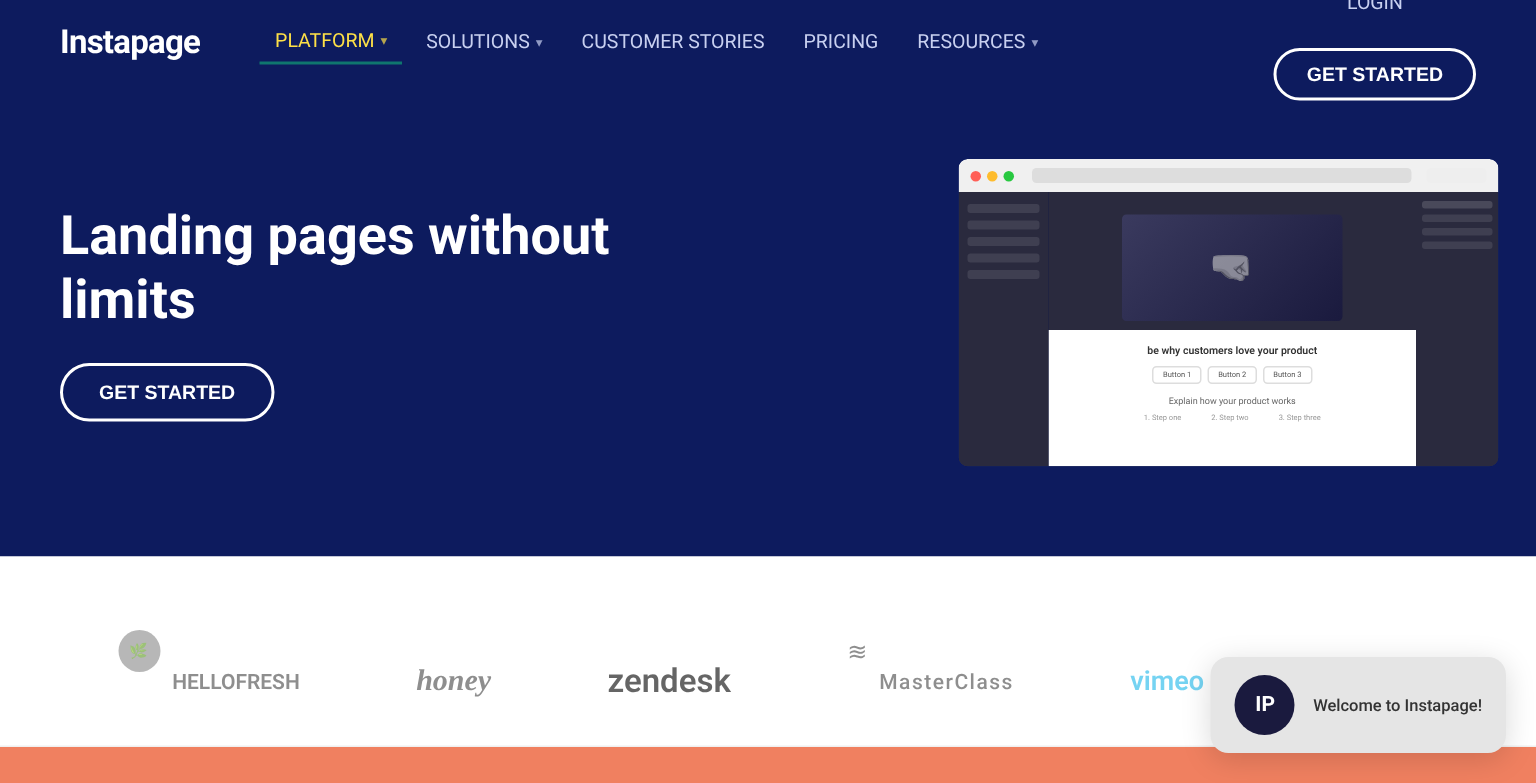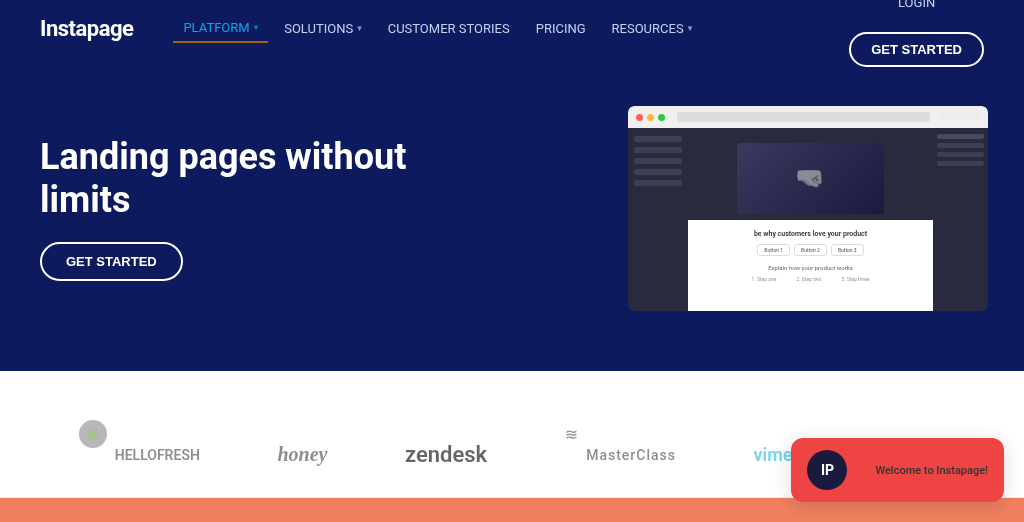--- a/index.html
+++ b/index.html
@@ -33,22 +33,22 @@
       color: #c8d0f0;
       font-size: 13px;
       padding: 6px 10px;
       cursor: pointer;
       display: flex;
       align-items: center;
       gap: 4px;
       white-space: nowrap;
     }
     .nav-item.active {
-      color: #0ea5e9;
-      border-bottom: 2px solid #a16207;
+      color: #fde047;
+      border-bottom: 2px solid #0f766e;
     }
     .nav-item .chevron {
       font-size: 9px;
       opacity: 0.7;
     }
     .navbar-actions {
       display: flex;
       align-items: center;
       gap: 16px;
       flex-direction: column;
@@ -67,21 +67,21 @@
       font-weight: 600;
       padding: 8px 20px;
       border-radius: 24px;
       cursor: pointer;
       white-space: nowrap;
     }
 
     
     .hero {
       background: #0d1b5e;
-      padding: 50px 36px 60px 40px;
+      padding: 50px 25px 60px 40px;
       display: flex;
       align-items: center;
       justify-content: space-between;
       min-height: 310px;
     }
     .hero-content {
       max-width: 380px;
     }
     .hero-title {
       color: #fff;
@@ -294,27 +294,27 @@
       display: flex;
       align-items: flex-start;
       justify-content: space-between;
       min-height: 100px;
     }
     
     .chat-bubble {
       position: fixed;
       bottom: 20px;
       right: 20px;
-      background: #ef4444;
+      background: #e5e5e5;
       border-radius: 12px;
       padding: 12px 16px;
       box-shadow: 0 4px 20px rgba(0,0,0,0.15);
       display: flex;
       align-items: center;
-      gap: 28px;
+      gap: 12px;
       max-width: 220px;
     }
     .chat-avatar {
       width: 40px;
       height: 40px;
       background: #1a1a3e;
       border-radius: 50%;
       display: flex;
       align-items: center;
       justify-content: center;

